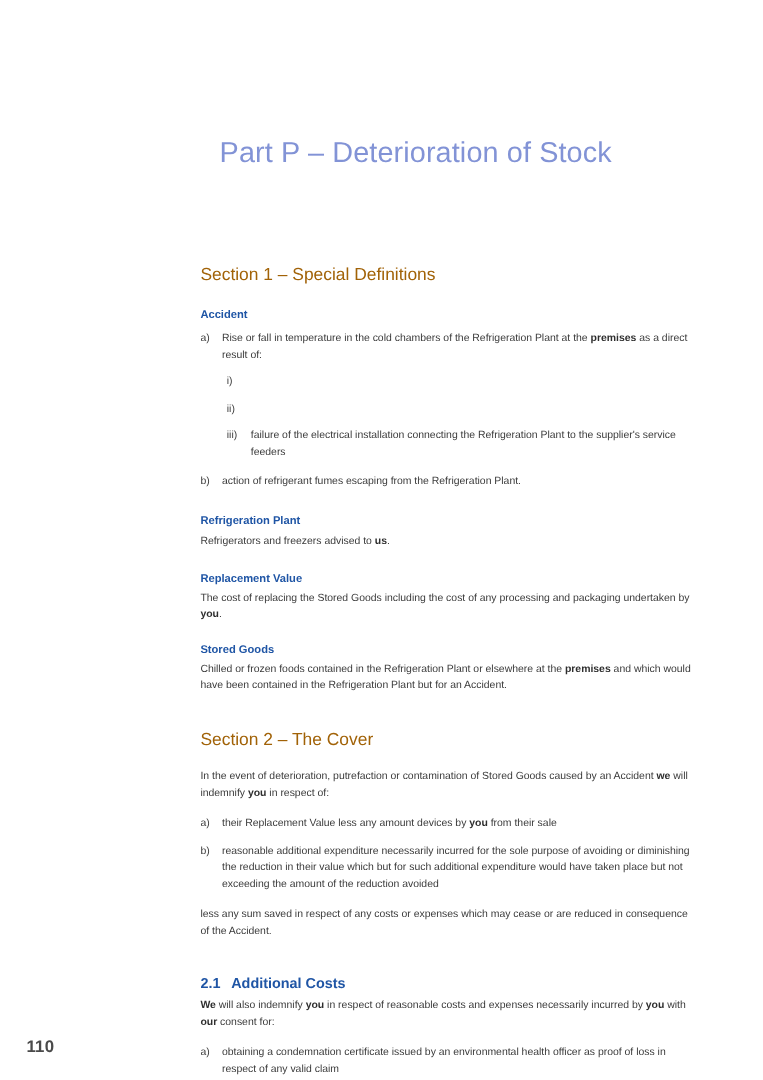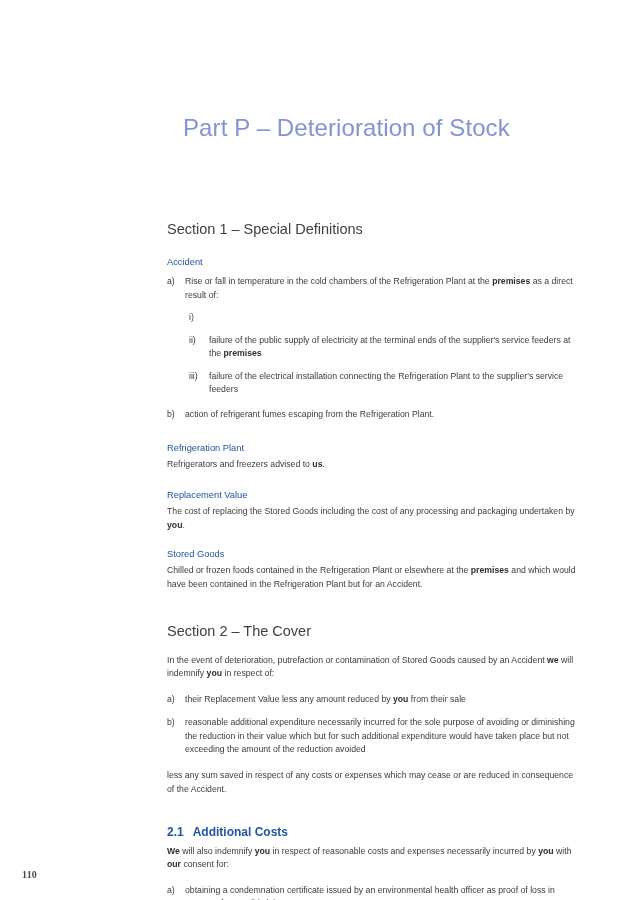--- a/index.html
+++ b/index.html
@@ -31,33 +31,33 @@
   .doc-title {
     color: #8293d6;
     font-size: 24px;
     font-weight: 400;
     letter-spacing: 0.1px;
     line-height: 1.2;
     margin: 16px;
     padding-top: 98px;
   }
   .section-heading {
-    color: #404040;
+    color: #a16207;
     font-size: 14.5px;
     font-weight: 400;
     line-height: 1.25;
     margin: 0;
   }
   .section-1-pos { padding-top: 61px; }
   .section-2-pos { padding-top: 30px; }
 
   .term-heading {
     color: #1f55a5;
     font-size: 9.3px;
-    font-weight: normal;
+    font-weight: bold;
     line-height: 1.3;
     margin: 0;
   }
   .sub-heading {
     color: #1f55a5;
     font-size: 12px;
     font-weight: bold;
     line-height: 1.3;
     margin: 0;
   }
@@ -101,24 +101,23 @@
   .gap-16 { height: 16px; }
   .gap-18 { height: 18px; }
   .gap-20 { height: 20px; }
 
   
   .page-number {
     position: absolute;
     left: 22px;
     bottom: 20px;
     color: #4a4a4a;
-    font-size: 10px;
+    font-size: 14px;
     font-weight: bold;
     letter-spacing: 0.2px;
-    font-family: Liberation Serif, serif;
   }
 </style>
 </head>
 <body>
 
 <div class="page">
   <div class="content">
 
     <h1 class="doc-title">Part P – Deterioration of Stock</h1>
 
@@ -135,21 +134,20 @@
     </div>
     <div class="gap-9"></div>
 
     <div class="lrow lvl2">
       <span class="mark">i)</span>
     </div>
     <div class="gap-9"></div>
 
     <div class="lrow lvl2">
       <span class="mark">ii)</span>
-      <span class="body"><span>failure of the public supply of electricity at the terminal ends of the supplier's service feeders at the </span><b>premises</b></span>
     </div>
     <div class="gap-9"></div>
 
     <div class="lrow lvl2">
       <span class="mark">iii)</span>
       <span class="body"><span>failure of the electrical installation connecting the Refrigeration Plant to the supplier's service feeders</span></span>
     </div>
     <div class="gap-11"></div>
 
     <div class="lrow lvl1">
@@ -178,21 +176,21 @@
     <h2 class="section-heading section-2-pos">Section 2 – The Cover</h2>
 
     <div class="gap-14"></div>
 
     <p class="para"><span>In the event of deterioration, putrefaction or contamination of Stored Goods caused by an Accident </span><b>we</b><span> will indemnify </span><b>you</b><span> in respect of:</span></p>
 
     <div class="gap-12"></div>
 
     <div class="lrow lvl1">
       <span class="mark">a)</span>
-      <span class="body"><span>their Replacement Value less any amount reduced by </span><b>you</b><span> from their sale</span></span>
+      <span class="body"><span>their Replacement Value less any amount devices by </span><b>you</b><span> from their sale</span></span>
     </div>
     <div class="gap-10"></div>
 
     <div class="lrow lvl1">
       <span class="mark">b)</span>
       <span class="body"><span>reasonable additional expenditure necessarily incurred for the sole purpose of avoiding or diminishing the reduction in their value which but for such additional expenditure would have taken place but not exceeding the amount of the reduction avoided</span></span>
     </div>
 
     <div class="gap-12"></div>
 

